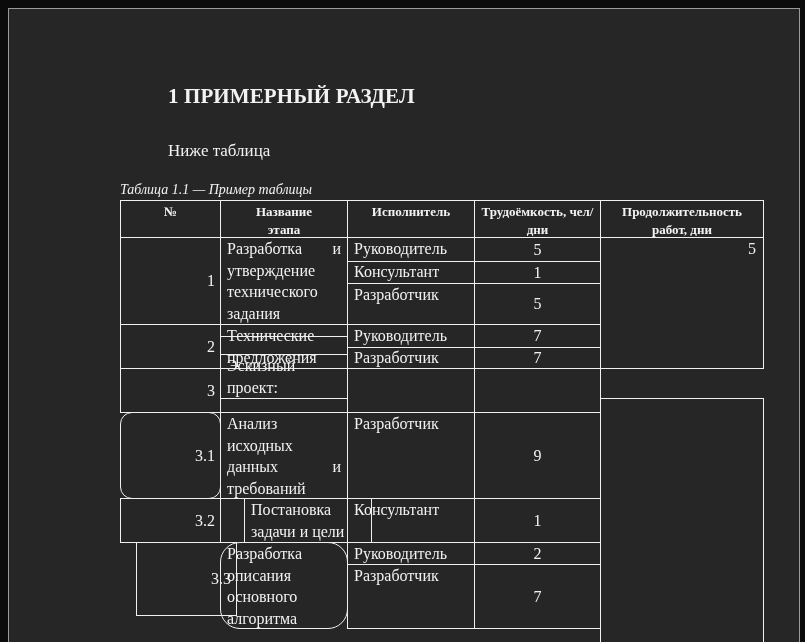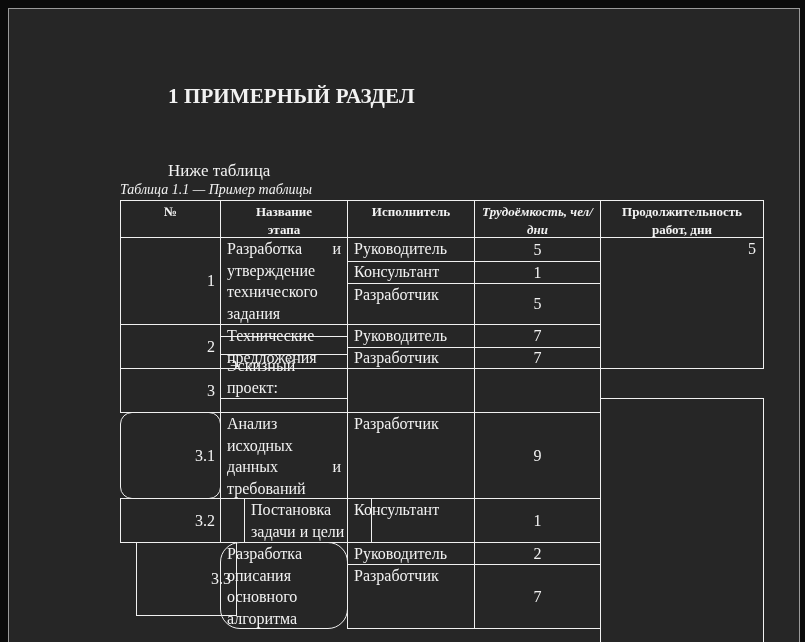--- a/index.html
+++ b/index.html
@@ -19,21 +19,21 @@
       border-right: 1px solid #9a9a9a;
       box-sizing: border-box;
     }
     .heading {
       position: absolute; left: 168px; top: 84px;
       font-size: 21px; font-weight: bold; letter-spacing: 0.1px;
       white-space: nowrap;
     }
     .para {
       position: absolute; left: 168px; top: 141px;
-      font-size: 17px; white-space: nowrap; margin-top: 20px;
+      font-size: 17px; white-space: nowrap;
     }
     .caption {
       position: absolute; left: 120px; top: 182px;
       font-size: 14px; font-style: italic; white-space: nowrap;
     }
     .tbl { position: absolute; left: 0; top: 0; }
     .cell {
       position: absolute; box-sizing: border-box;
       border: 1px solid #f0f0f0;
       font-size: 16px; line-height: 21.5px;
@@ -58,21 +58,21 @@
 
 <div class="heading">1 ПРИМЕРНЫЙ РАЗДЕЛ</div>
 <div class="para">Ниже таблица</div>
 <div class="caption">Таблица 1.1 — Пример таблицы</div>
 
 <div class="tbl">
 
   <div class="cell th" style="left:120px;top:200px;width:101px;height:38px;">№</div>
   <div class="cell th" style="left:220px;top:200px;width:128px;height:38px;padding:2px 20px 0;">Название этапа</div>
   <div class="cell th" style="left:347px;top:200px;width:128px;height:38px;">Исполнитель</div>
-  <div class="cell th" style="left:474px;top:200px;width:127px;height:38px;padding:2px 2px 0;font-style:italic;">Трудоёмкость, чел/дни</div>
+  <div class="cell th" style="left:474px;top:200px;width:127px;height:38px;padding:2px 2px 0;">Трудоёмкость, чел/дни</div>
   <div class="cell th" style="left:600px;top:200px;width:164px;height:38px;padding:2px 2px 16px;">Продолжительность работ, дни</div>
 
   <div class="cell num" style="left:120px;top:237px;width:101px;height:88px;">1</div>
   <div class="cell name" style="left:220px;top:237px;width:128px;height:100px;">Разработка и утверждение технического задания</div>
   <div class="cell exec" style="left:347px;top:237px;width:128px;height:25px;">Руководитель</div>
   <div class="cell labor" style="left:474px;top:237px;width:127px;height:25px;">5</div>
   <div class="cell exec" style="left:347px;top:261px;width:128px;height:23px;line-height:20px;">Консультант</div>
   <div class="cell labor" style="left:474px;top:261px;width:127px;height:23px;">1</div>
   <div class="cell exec" style="left:347px;top:283px;width:128px;height:42px;">Разработчик</div>
   <div class="cell labor" style="left:474px;top:283px;width:127px;height:42px;">5</div>

